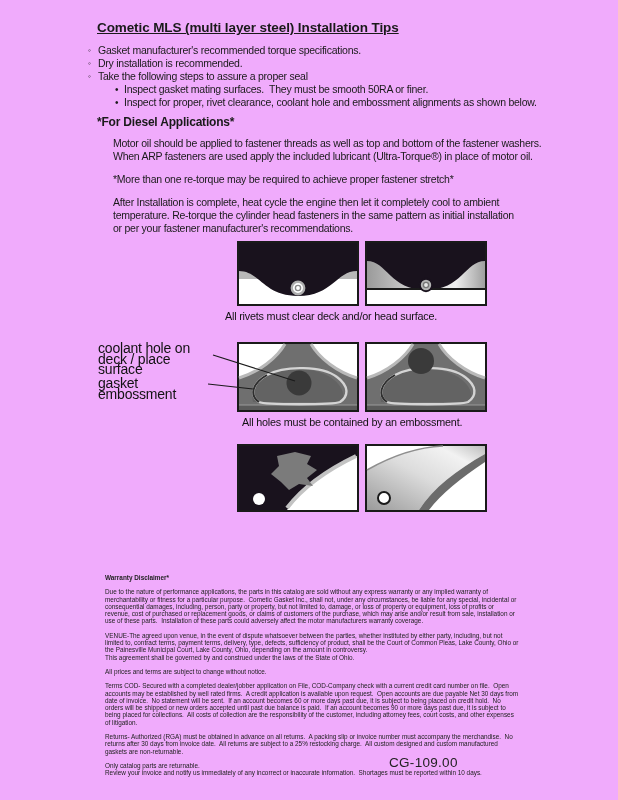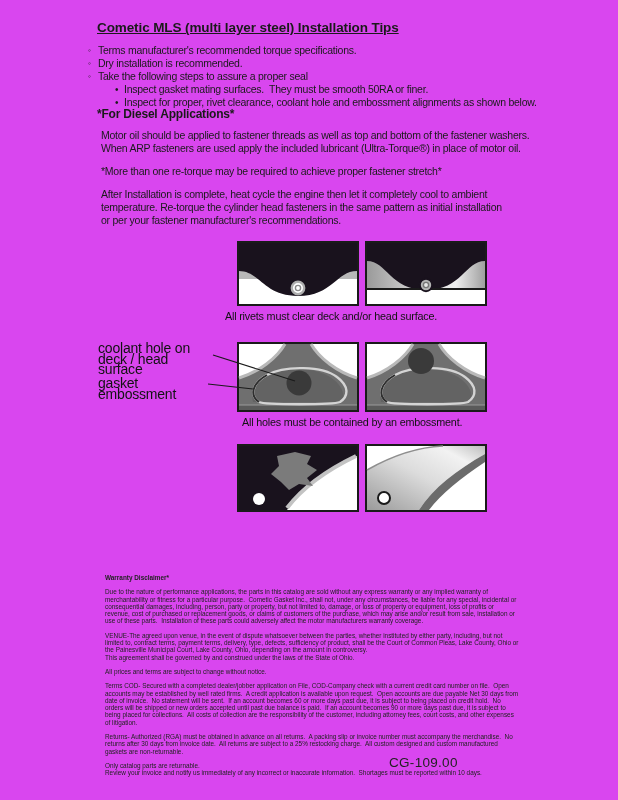--- a/index.html
+++ b/index.html
@@ -4,37 +4,37 @@
 <style>
   :root{
     --ink:#1a1a1a;
     --diagram-black:#19121d;
     --deck-gray:#b8b8b8;
     --gasket-gray:#6f6f6f;
   }
   *{box-sizing:border-box;}
   html,body{margin:0;padding:0;background:#ffffff;}
   .page{
-    position:relative;width:618px;height:800px;background:#d946ef;
+    position:relative;width:618px;height:800px;background:#f0abfc;
     font-family:"Liberation Sans", sans-serif;color:var(--ink);overflow:hidden;
   }
   .abs{position:absolute;}
   .prewrap{white-space:pre-wrap;}
   .title{
     left:97px;top:20px;font-size:13.5px;font-weight:bold;
     text-decoration:underline;letter-spacing:-0.1px;
   }
   .bullets{left:88px;top:44px;font-size:10.5px;letter-spacing:-0.25px;line-height:13px;}
   .bullet-row{display:flex;}
   .marker{flex:0 0 10px;width:10px;font-size:8.5px;line-height:13px;}
   .sub{margin-left:27px;}
   .sub .marker{font-size:10px;flex-basis:9px;width:9px;}
-  .diesel{left:97px;top:108px;font-size:10.5px;letter-spacing:-0.25px;line-height:13px;}
+  .diesel{left:97px;top:116px;font-size:10.5px;letter-spacing:-0.25px;line-height:13px;}
   .diesel .h{font-size:12px;font-weight:bold;letter-spacing:-0.2px;margin:0 0 8px 0;}
-  .diesel p{margin:0 0 10px 4px;}
+  .diesel p{margin:0 0 10px 16px;}
   .drow{left:0;width:618px;}
   #row1{top:224px;height:102px;}
   #row2{top:326px;height:102px;}
   #row3{top:428px;height:118px;}
   .dlabel{position:absolute;top:15px;width:122px;text-align:left;font-size:16px;letter-spacing:0.6px;color:#121212;}
   .box{position:absolute;display:block;}
   .caption{position:absolute;font-size:10.8px;letter-spacing:-0.2px;line-height:12px;color:#121212;}
   .sidelabel{position:absolute;text-align:left;font-size:14px;line-height:10.5px;letter-spacing:-0.2px;color:#121212;}
   .leader{position:absolute;left:0;top:0;pointer-events:none;}
   .disclaimer{left:105px;top:574px;width:414px;font-size:6.4px;line-height:7.3px;color:#222;}
@@ -45,21 +45,21 @@
 </head>
 <body>
 
 <div class="page">
 
   <div class="abs title">Cometic MLS (multi layer steel) Installation Tips</div>
 
   <div class="abs bullets">
     <div class="bullet-row">
       <span class="marker">◦</span>
-      <span class="prewrap">Terms manufacturer's recommended torque specifications.</span>
+      <span class="prewrap">Gasket manufacturer's recommended torque specifications.</span>
     </div>
     <div class="bullet-row">
       <span class="marker">◦</span>
       <span class="prewrap">Dry installation is recommended.</span>
     </div>
     <div class="bullet-row">
       <span class="marker">◦</span>
       <span class="prewrap">Take the following steps to assure a proper seal</span>
     </div>
     <div class="bullet-row sub">
@@ -117,21 +117,21 @@
 
     <div class="caption" style="left:225px;top:86px;">All rivets must clear deck and/or head surface.</div>
   </div>
 
   <div class="abs drow" id="row2">
     <div class="dlabel" style="left:237px;">RIGHT</div>
     <div class="dlabel" style="left:365px;">WRONG</div>
 
     <div class="sidelabel" style="left:98px;top:17px;width:114px;">
       <div>coolant hole on</div>
-      <div>deck / head surface</div>
+      <div>deck / place surface</div>
     </div>
     <div class="sidelabel" style="left:98px;top:52px;width:108px;">gasket embossment</div>
 
     <svg class="box" style="left:237px;top:16px;" width="122" height="70" viewBox="0 0 122 70">
       <rect x="1" y="1" width="120" height="68" fill="var(--gasket-gray,#6f6f6f)" stroke="var(--ink,#1a1a1a)" stroke-width="2"></rect>
       <rect x="2" y="63" width="118" height="5" fill="#5a5a5a"></rect>
       <line x1="2" y1="63" x2="120" y2="63" stroke="#9a9a9a" stroke-width="1"></line>
       <path d="M2,2 H48 C40,16 22,30 2,36 Z" fill="#ffffff"></path>
       <path d="M48,2 C40,16 22,30 2,36" fill="none" stroke="#b9b9b9" stroke-width="3"></path>
       <path d="M120,2 H74 C82,16 100,30 120,36 Z" fill="#ffffff"></path>

